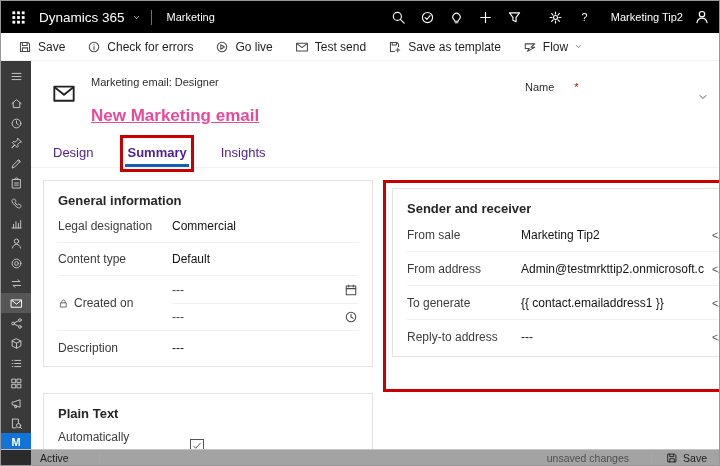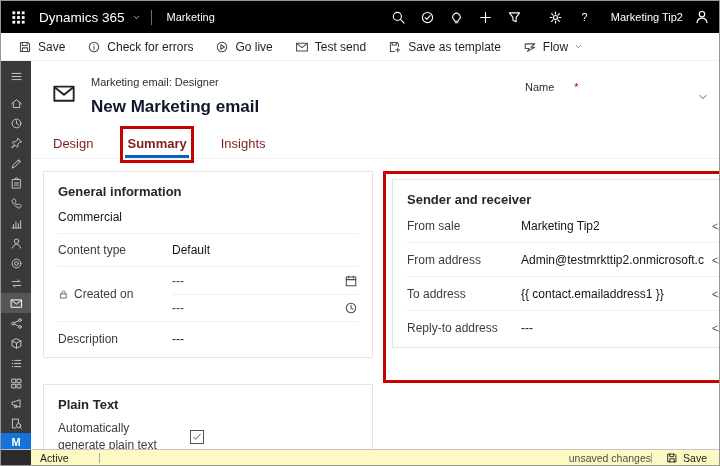--- a/index.html
+++ b/index.html
@@ -45,30 +45,30 @@
   .rail-item.first{margin:5px 0 7px;}
   .rail-item.active{background:#565656;color:#fff;}
   .m-tile{margin-top:auto;flex:0 0 18px;background:var(--m-tile-blue);color:#fff;font-size:11px;font-weight:bold;display:flex;align-items:center;justify-content:center;}
 
   
   .main{flex:1;min-width:0;display:flex;flex-direction:column;position:relative;background:#fff;}
   .page-header{display:flex;align-items:flex-start;padding:13px 14px 0 16px;}
   .big-mail{color:#222;margin:7px 12px 0 2px;}
   .big-mail svg{width:30px!important;height:25px!important;}
   .record-type{font-size:11px;color:#2e2e2e;padding-top:2px;}
-  .page-title{font-size:17px;font-weight:600;color:#0f172a;margin-top:9px;}
+  .page-title{font-size:17px;font-weight:600;color:#ec4899;margin-top:18px;text-decoration:underline;}
   .name-field{margin-left:auto;margin-right:48px;width:132px;padding-top:3px;}
   .name-label{font-size:11px;color:#2e2e2e;}
   .req{color:#c00000;font-size:11px;margin-left:20px;}
   .name-value{font-size:12.5px;color:#1a1a1a;margin-top:9px;padding-bottom:4px;border-bottom:1px solid #e8e8e8;}
   .collapse-chev{position:absolute;top:30px;right:10px;color:#444;}
   .collapse-chev svg{width:12px;height:12px;}
 
   .tabs{display:flex;gap:30px;padding-left:20px;align-items:flex-end;margin-top:10px;flex:0 0 32px;border-bottom:1px solid #f1f1f1;}
-  .tab{font-size:13px;padding:5px 2px 7px;position:relative;color:#7f1d1d;}
+  .tab{font-size:13px;padding:5px 2px 7px;position:relative;color:#4c1d95;}
   .tab.active{font-weight:bold;}
   .tab.active::after{content:"";position:absolute;left:0;right:0;bottom:0;height:3px;background:var(--tab-accent-blue);}
   .tab.annotated{outline:3px solid var(--annotation-red);outline-offset:2px;}
 
   .content{flex:1;min-height:0;display:flex;align-items:flex-start;gap:10px;padding:12px 4px 0 12px;overflow:hidden;}
   .col-left{flex:0 0 330px;display:flex;flex-direction:column;gap:26px;}
   .card{border:1px solid #e3e3e3;background:#fff;padding:8px 14px 2px;}
   .card-title{font-size:13px;font-weight:600;color:#262626;padding:4px 0 2px;}
   .frow{display:flex;align-items:center;min-height:33px;border-bottom:1px solid #f0f0f0;font-size:12px;}
   .frow.last{border-bottom:none;}
@@ -82,26 +82,26 @@
   .prow{display:flex;align-items:center;padding:6px 0 14px;}
   .plabel{flex:0 0 120px;font-size:12px;color:#3c3c3c;line-height:1.4;}
   .checkbox{width:14px;height:14px;border:1px solid #555;background:#fff;display:flex;align-items:center;justify-content:center;margin-left:12px;}
   .checkbox svg{width:10px!important;height:10px!important;color:#222;}
 
   .annot-box{flex:1;border:3px solid var(--annotation-red);padding:5px 6px 32px;margin-right:2px;}
   .sender-card .frow{min-height:34px;}
   .code{color:#4a4a4a;font-size:10.5px;letter-spacing:.5px;margin-left:8px;white-space:nowrap;}
 
   
-  .statusbar{flex:0 0 16px;background:#fef9c3;border-top:1px solid #c4c4c4;display:flex;align-items:center;font-size:10.5px;color:#1c1c1c;}
+  .statusbar{flex:0 0 16px;background:#a3a3a3;border-top:1px solid #c4c4c4;display:flex;align-items:center;font-size:10.5px;color:#1c1c1c;}
   .sb-dark{width:30px;height:100%;background:#2b2b2b;flex:0 0 30px;}
   .sb-status{margin-left:9px;}
   .sb-sep{width:1px;height:10px;background:#a8a8a8;margin-left:30px;}
   .sb-spacer{flex:1;}
-  .sb-unsaved{color:#4f4f4f;}
+  .sb-unsaved{color:#4f4f4f;margin-right:22px;}
   .sb-sep2{width:1px;height:10px;background:#a8a8a8;margin-right:14px;}
   .sb-save{display:flex;align-items:center;gap:5px;margin-right:12px;color:#1c1c1c;}
   .sb-save [data-icon] svg{width:12px;height:12px;}
 </style>
 </head>
 <body>
 
 <div class="screen">
 
   <header class="topbar">
@@ -441,20 +441,21 @@
       </div>
 
       <div class="content">
 
         <div class="col-left">
 
           <section class="card">
             <h2 class="card-title">General information</h2>
 
             <div class="frow">
+              <div class="flabel">Legal designation</div>
               <div class="fvalue">Commercial</div>
             </div>
 
             <div class="frow">
               <div class="flabel">Content type</div>
               <div class="fvalue">Default</div>
             </div>
 
             <div class="frow created">
               <div class="flabel">
@@ -519,21 +520,21 @@
               <span class="code">&lt;/&gt;</span>
             </div>
 
             <div class="frow">
               <div class="flabel">From address</div>
               <div class="fvalue">Admin@testmrkttip2.onmicrosoft.c</div>
               <span class="code">&lt;/&gt;</span>
             </div>
 
             <div class="frow">
-              <div class="flabel">To address</div>
+              <div class="flabel">To generate</div>
               <div class="fvalue">{{ contact.emailaddress1 }}</div>
               <span class="code">&lt;/&gt;</span>
             </div>
 
             <div class="frow last">
               <div class="flabel">Reply-to address</div>
               <div class="fvalue">---</div>
               <span class="code">&lt;/&gt;</span>
             </div>
           </section>

